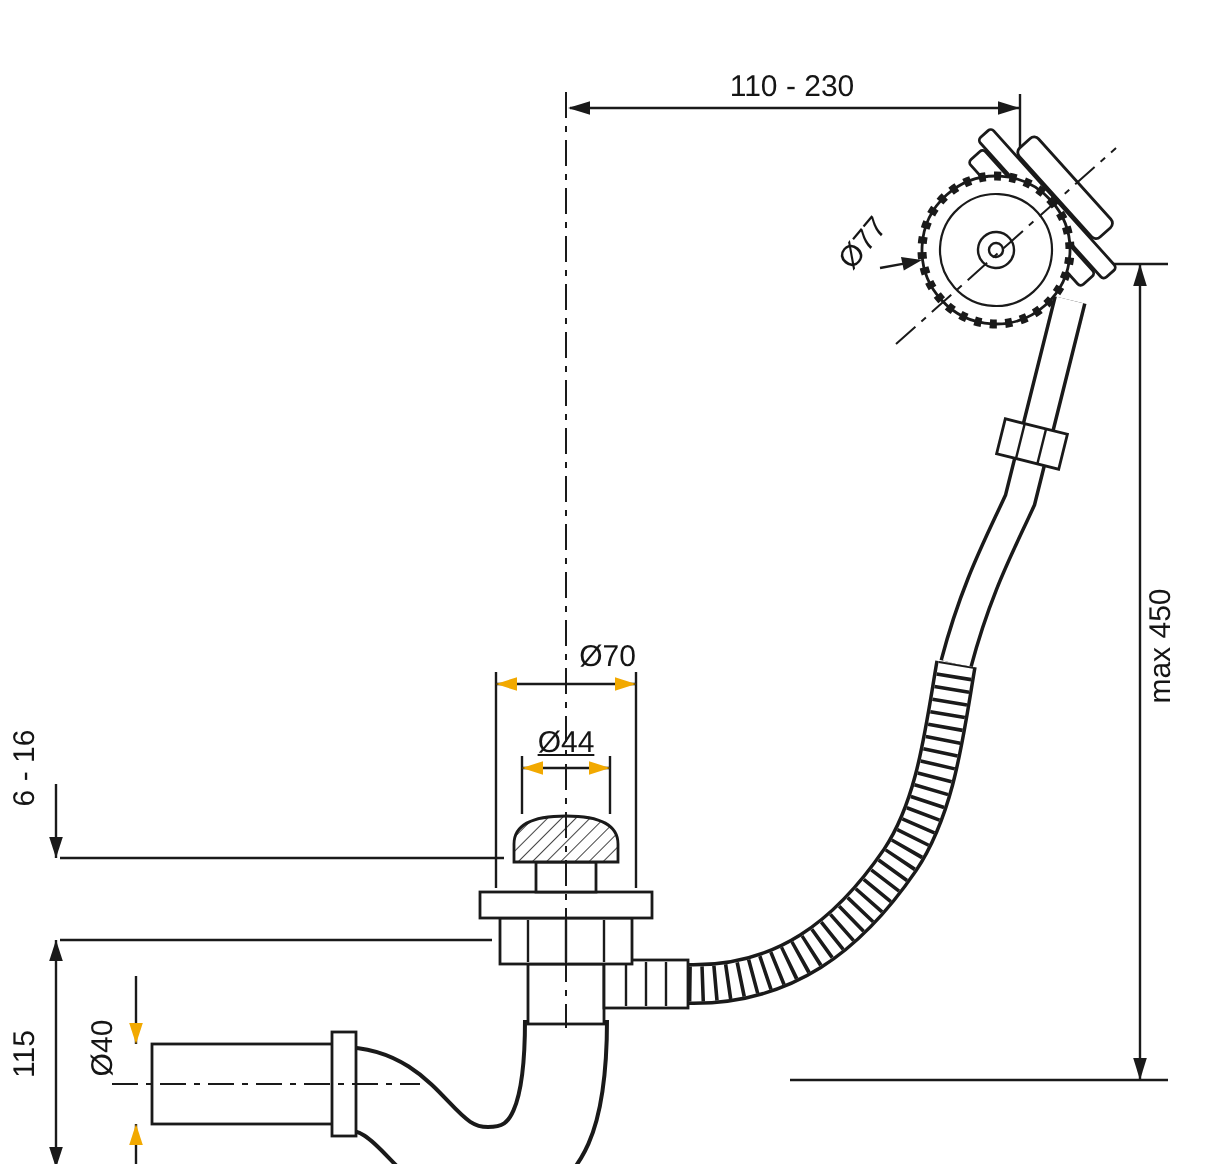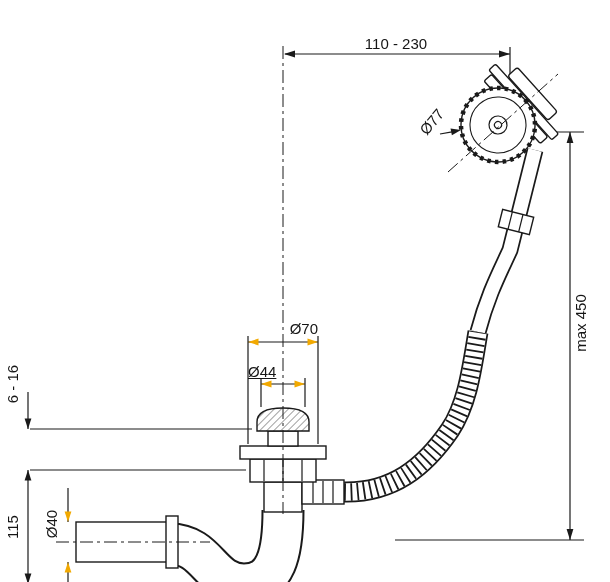--- a/index.html
+++ b/index.html
@@ -17,21 +17,21 @@
     font-size:15px;
     color:#151515;
     white-space:nowrap;
     line-height:16px;
     height:16px;
   }
   .lbl-top   {left:326px;top:4px;  width:140px;text-align:center;}
   .lbl-d77   {left:408px;top:82px; width:48px; text-align:center;transform:rotate(-50deg);}
   .lbl-max450{left:546px;top:283px;width:70px; text-align:center;transform:rotate(-90deg);}
   .lbl-d70   {left:248px;top:289px;width:70px; text-align:right;}
-  .lbl-d44   {left:248px;top:332px;width:70px; text-align:left;text-decoration:underline;}
+  .lbl-d44   {left:248px;top:332px;width:70px; text-align:center;text-decoration:underline;}
   .lbl-616   {left:-11px;top:344px;width:48px; text-align:center;transform:rotate(-90deg);}
   .lbl-115   {left:-4px; top:487px;width:34px; text-align:center;transform:rotate(-90deg);}
   .lbl-d40   {left:30px; top:484px;width:44px; text-align:center;transform:rotate(-90deg);}
   .k{stroke:#1a1a1a;stroke-width:1.2;fill:none;}
   .cl{stroke:#1a1a1a;stroke-width:1;fill:none;stroke-dasharray:13 4 3 4;}
   .wh{fill:#ffffff;stroke:#1a1a1a;stroke-width:1.4;}
   .blk{fill:#1a1a1a;}
 </style>
 </head>
 <body>

